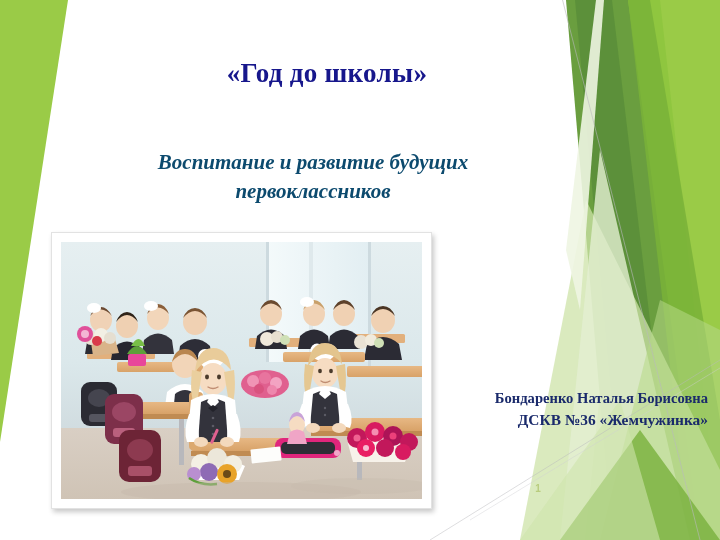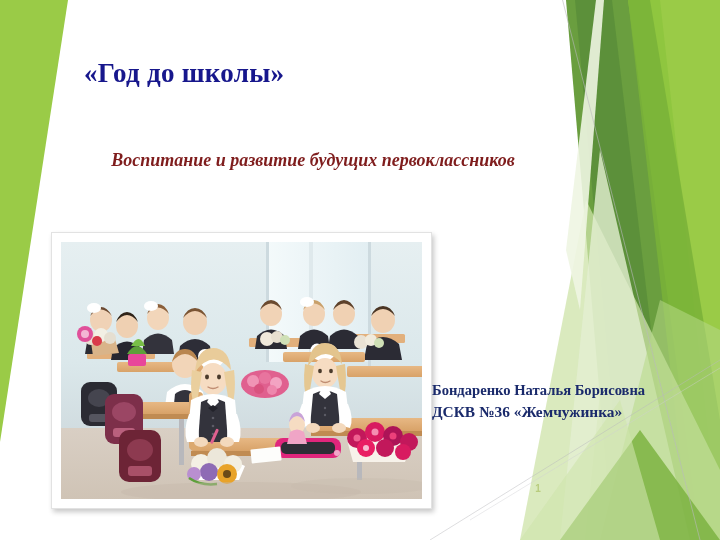--- a/index.html
+++ b/index.html
@@ -22,45 +22,45 @@
     top: 0;
     left: 0;
     width: 720px;
     height: 540px;
     pointer-events: none;
   }
 
   
   .title-block {
     position: absolute;
-    left: 84px;
+    left: 92px;
     top: 58px;
     width: 470px;
-    text-align: left;
+    text-align: center;
   }
   .slide-title {
     font-size: 27px;
     font-weight: bold;
     color: #17178c;
     letter-spacing: 0.3px;
     line-height: 1.15;
     margin: 0;
   }
   .subtitle-block {
     position: absolute;
     left: 78px;
     top: 148px;
     width: 470px;
     text-align: center;
   }
   .slide-subtitle {
-    font-size: 18px;
+    font-size: 21px;
     font-weight: bold;
     font-style: italic;
-    color: #7f1d1d;
+    color: #0c4a6e;
     line-height: 1.38;
     margin: 0;
   }
 
   
   .photo-frame {
     position: absolute;
     left: 51px;
     top: 232px;
     width: 381px;
@@ -77,23 +77,23 @@
     height: 100%;
     overflow: hidden;
     background: #dfe9ec;
   }
   .photo svg { display: block; }
 
   
   .author-block {
     position: absolute;
     left: 432px;
-    top: 380px;
+    top: 388px;
     width: 276px;
-    text-align: left;
+    text-align: right;
   }
   .author-line {
     font-size: 14.6px;
     font-weight: bold;
     color: #1a2a6b;
     line-height: 1.42;
     margin: 0;
     white-space: nowrap;
   }
   .author-line.l3 { font-size: 15.4px; }

